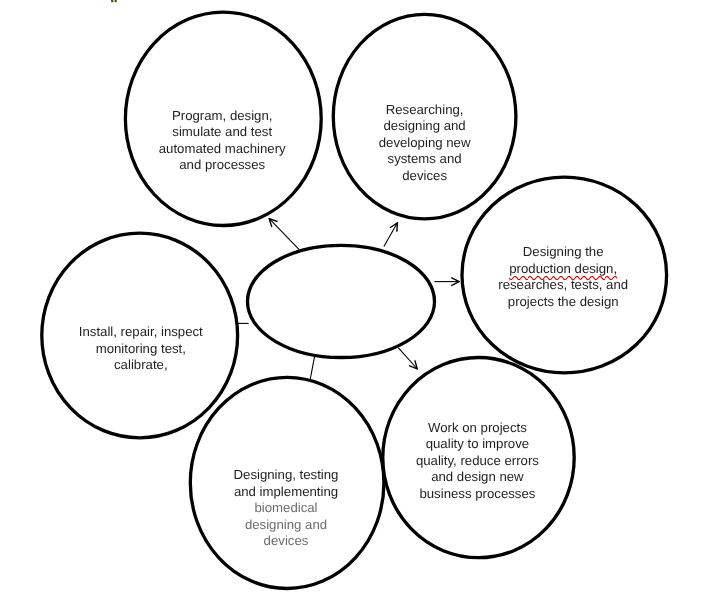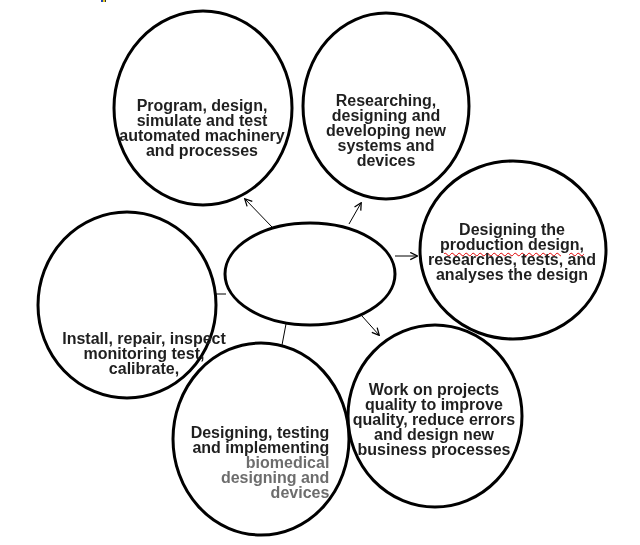--- a/index.html
+++ b/index.html
@@ -19,25 +19,24 @@
     position: absolute;
     left: 0;
     top: 0;
     width: 640px;
     height: 545px;
   }
   .node-label {
     position: absolute;
     transform: translate(-50%, -50%);
     text-align: center;
-    font-size: 16px;
+    font-size: 12px;
     line-height: 15px;
     color: #1f1f1f;
     white-space: nowrap;
-    font-weight: bold;
   }
   .node-label div { white-space: nowrap; }
   .muted { color: #6d6d6d; }
   .squiggle {
     text-decoration: underline;
     text-decoration-style: wavy;
     text-decoration-color: #e00000;
     text-decoration-thickness: 1px;
     text-underline-offset: 2px;
   }
@@ -93,30 +92,30 @@
     <div>designing and</div>
     <div>developing new</div>
     <div>systems and</div>
     <div>devices</div>
   </div>
 
   <div class="node-label" style="left:512px; top:252px;">
     <div>Designing the</div>
     <div class="squiggle">production design,</div>
     <div>researches, tests, and</div>
-    <div>analyses the design</div>
+    <div>projects the design</div>
   </div>
 
-  <div class="node-label" style="left:144px; top:317px;margin-top:36px;">
+  <div class="node-label" style="left:128px; top:317px;">
     <div>Install, repair, inspect</div>
     <div>monitoring test,</div>
     <div>calibrate,</div>
   </div>
 
-  <div class="node-label" style="left:260px; top:462px;text-align:right;">
+  <div class="node-label" style="left:260px; top:462px;">
     <div>Designing, testing</div>
     <div>and implementing</div>
     <div class="muted">biomedical</div>
     <div class="muted">designing and</div>
     <div class="muted">devices</div>
   </div>
 
   <div class="node-label" style="left:434px; top:419px;">
     <div>Work on projects</div>
     <div>quality to improve</div>

